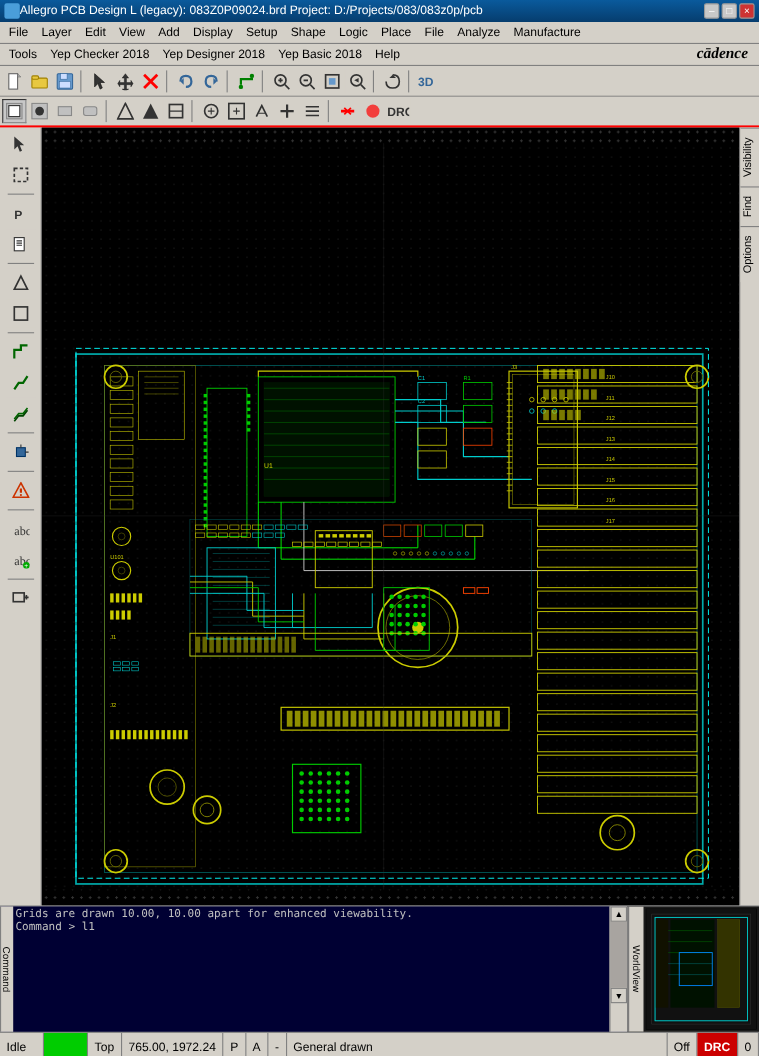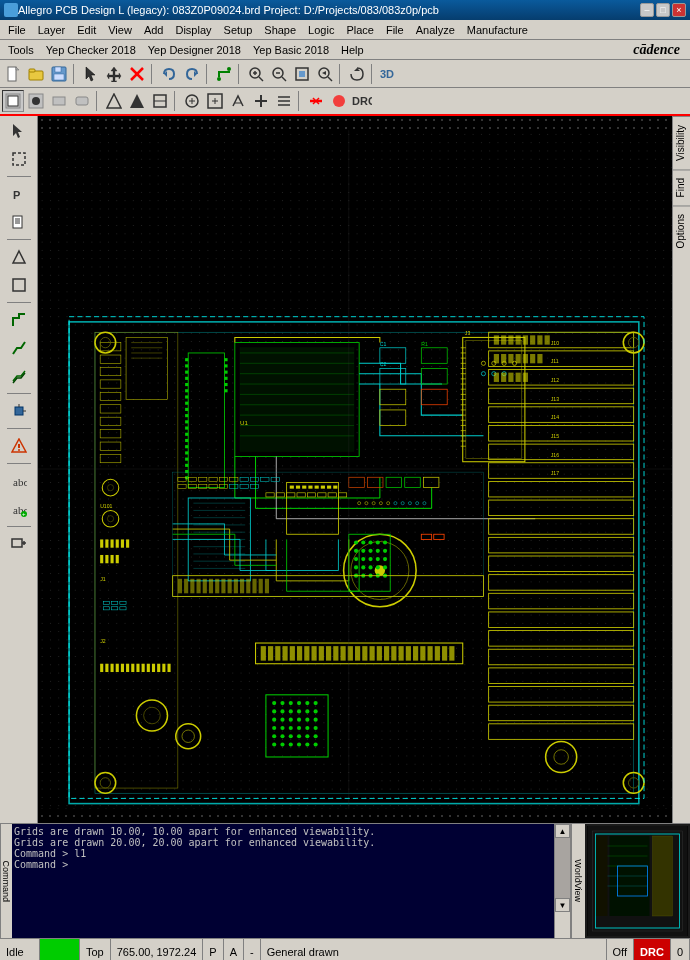--- a/index.html
+++ b/index.html
@@ -1111,23 +1111,21 @@
 </div>
 
 <div id="bottom-section">
 
   <div id="console-area">
     <div id="console-label">
       <span style="writing-mode:vertical-rl; transform:rotate(180deg); font-size:9px;">Command</span>
     </div>
     <div id="console-text">
       <div>Grids are drawn 10.00, 10.00 apart for enhanced viewability.</div>
-      <div>Grids are drawn 20.00, 20.00 apart for enhanced viewability.</div>
       <div>Command &gt; l1</div>
-      <div>Command &gt;</div>
     </div>
     <div id="console-scrollbar">
       <div class="scroll-btn">▲</div>
       <div class="scroll-track" style="flex:1; min-height:60px;"></div>
       <div class="scroll-btn">▼</div>
     </div>
   </div>
 
   <div id="minimap-area">
     <div id="minimap-label">

